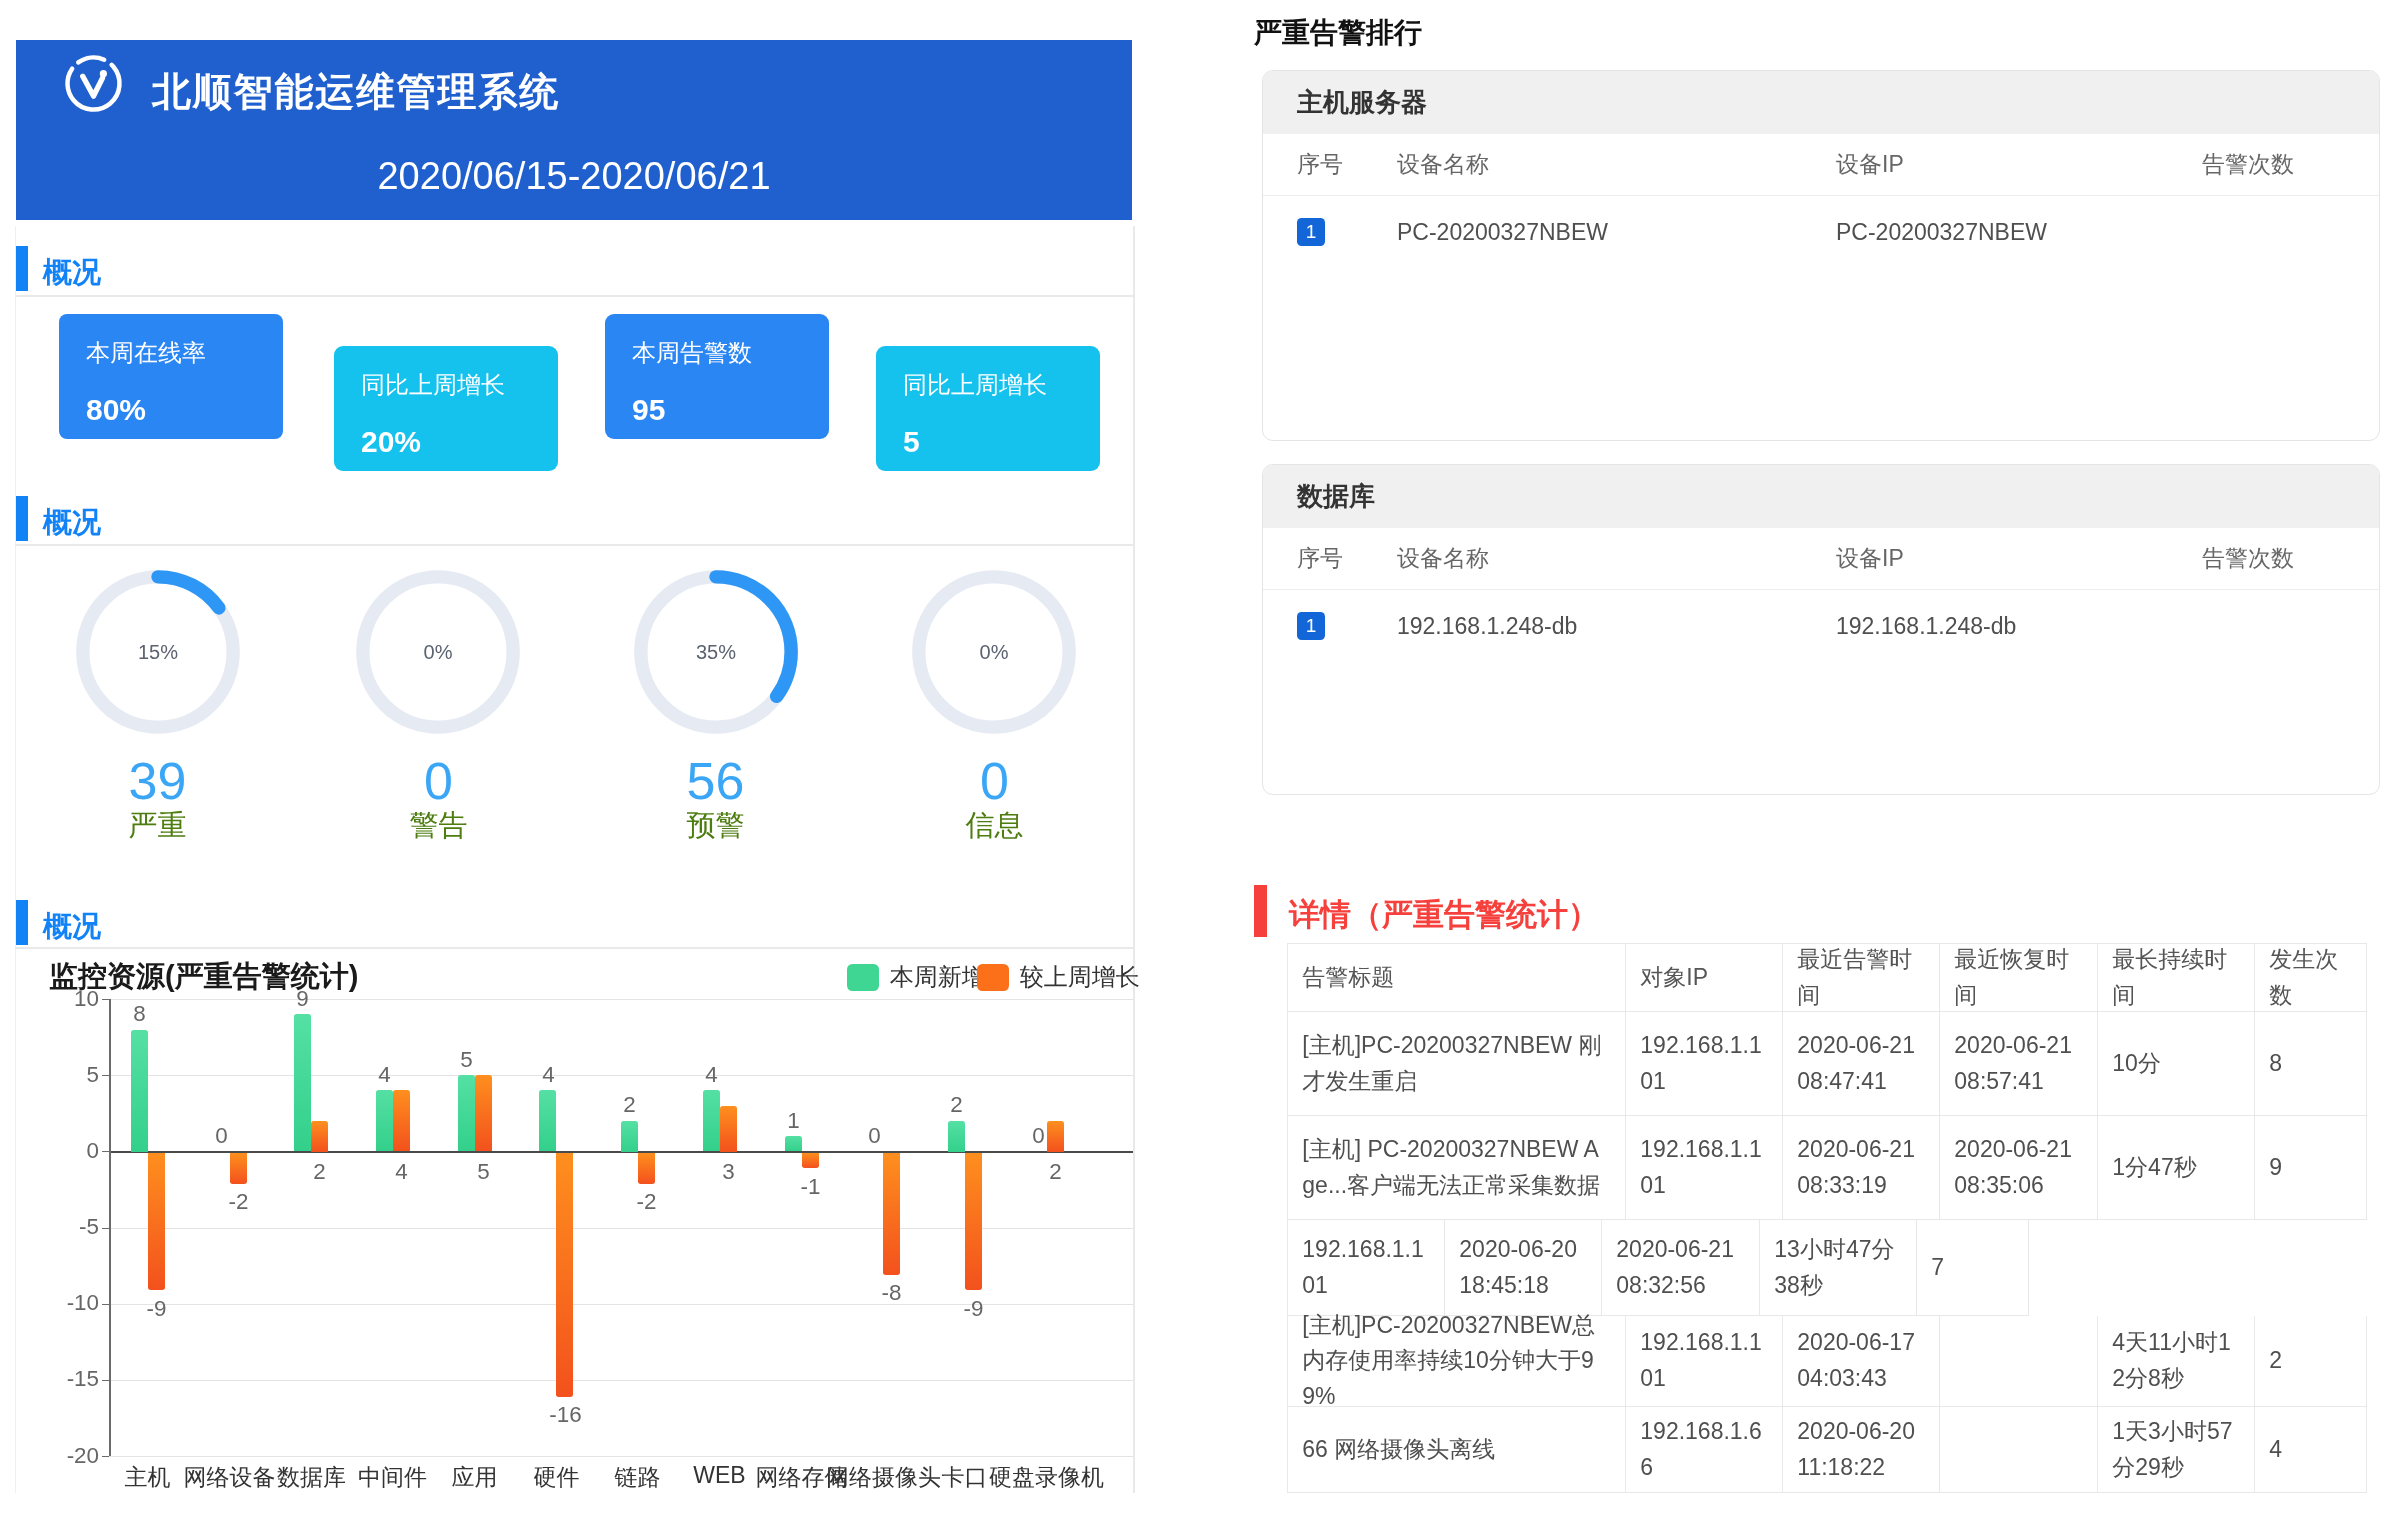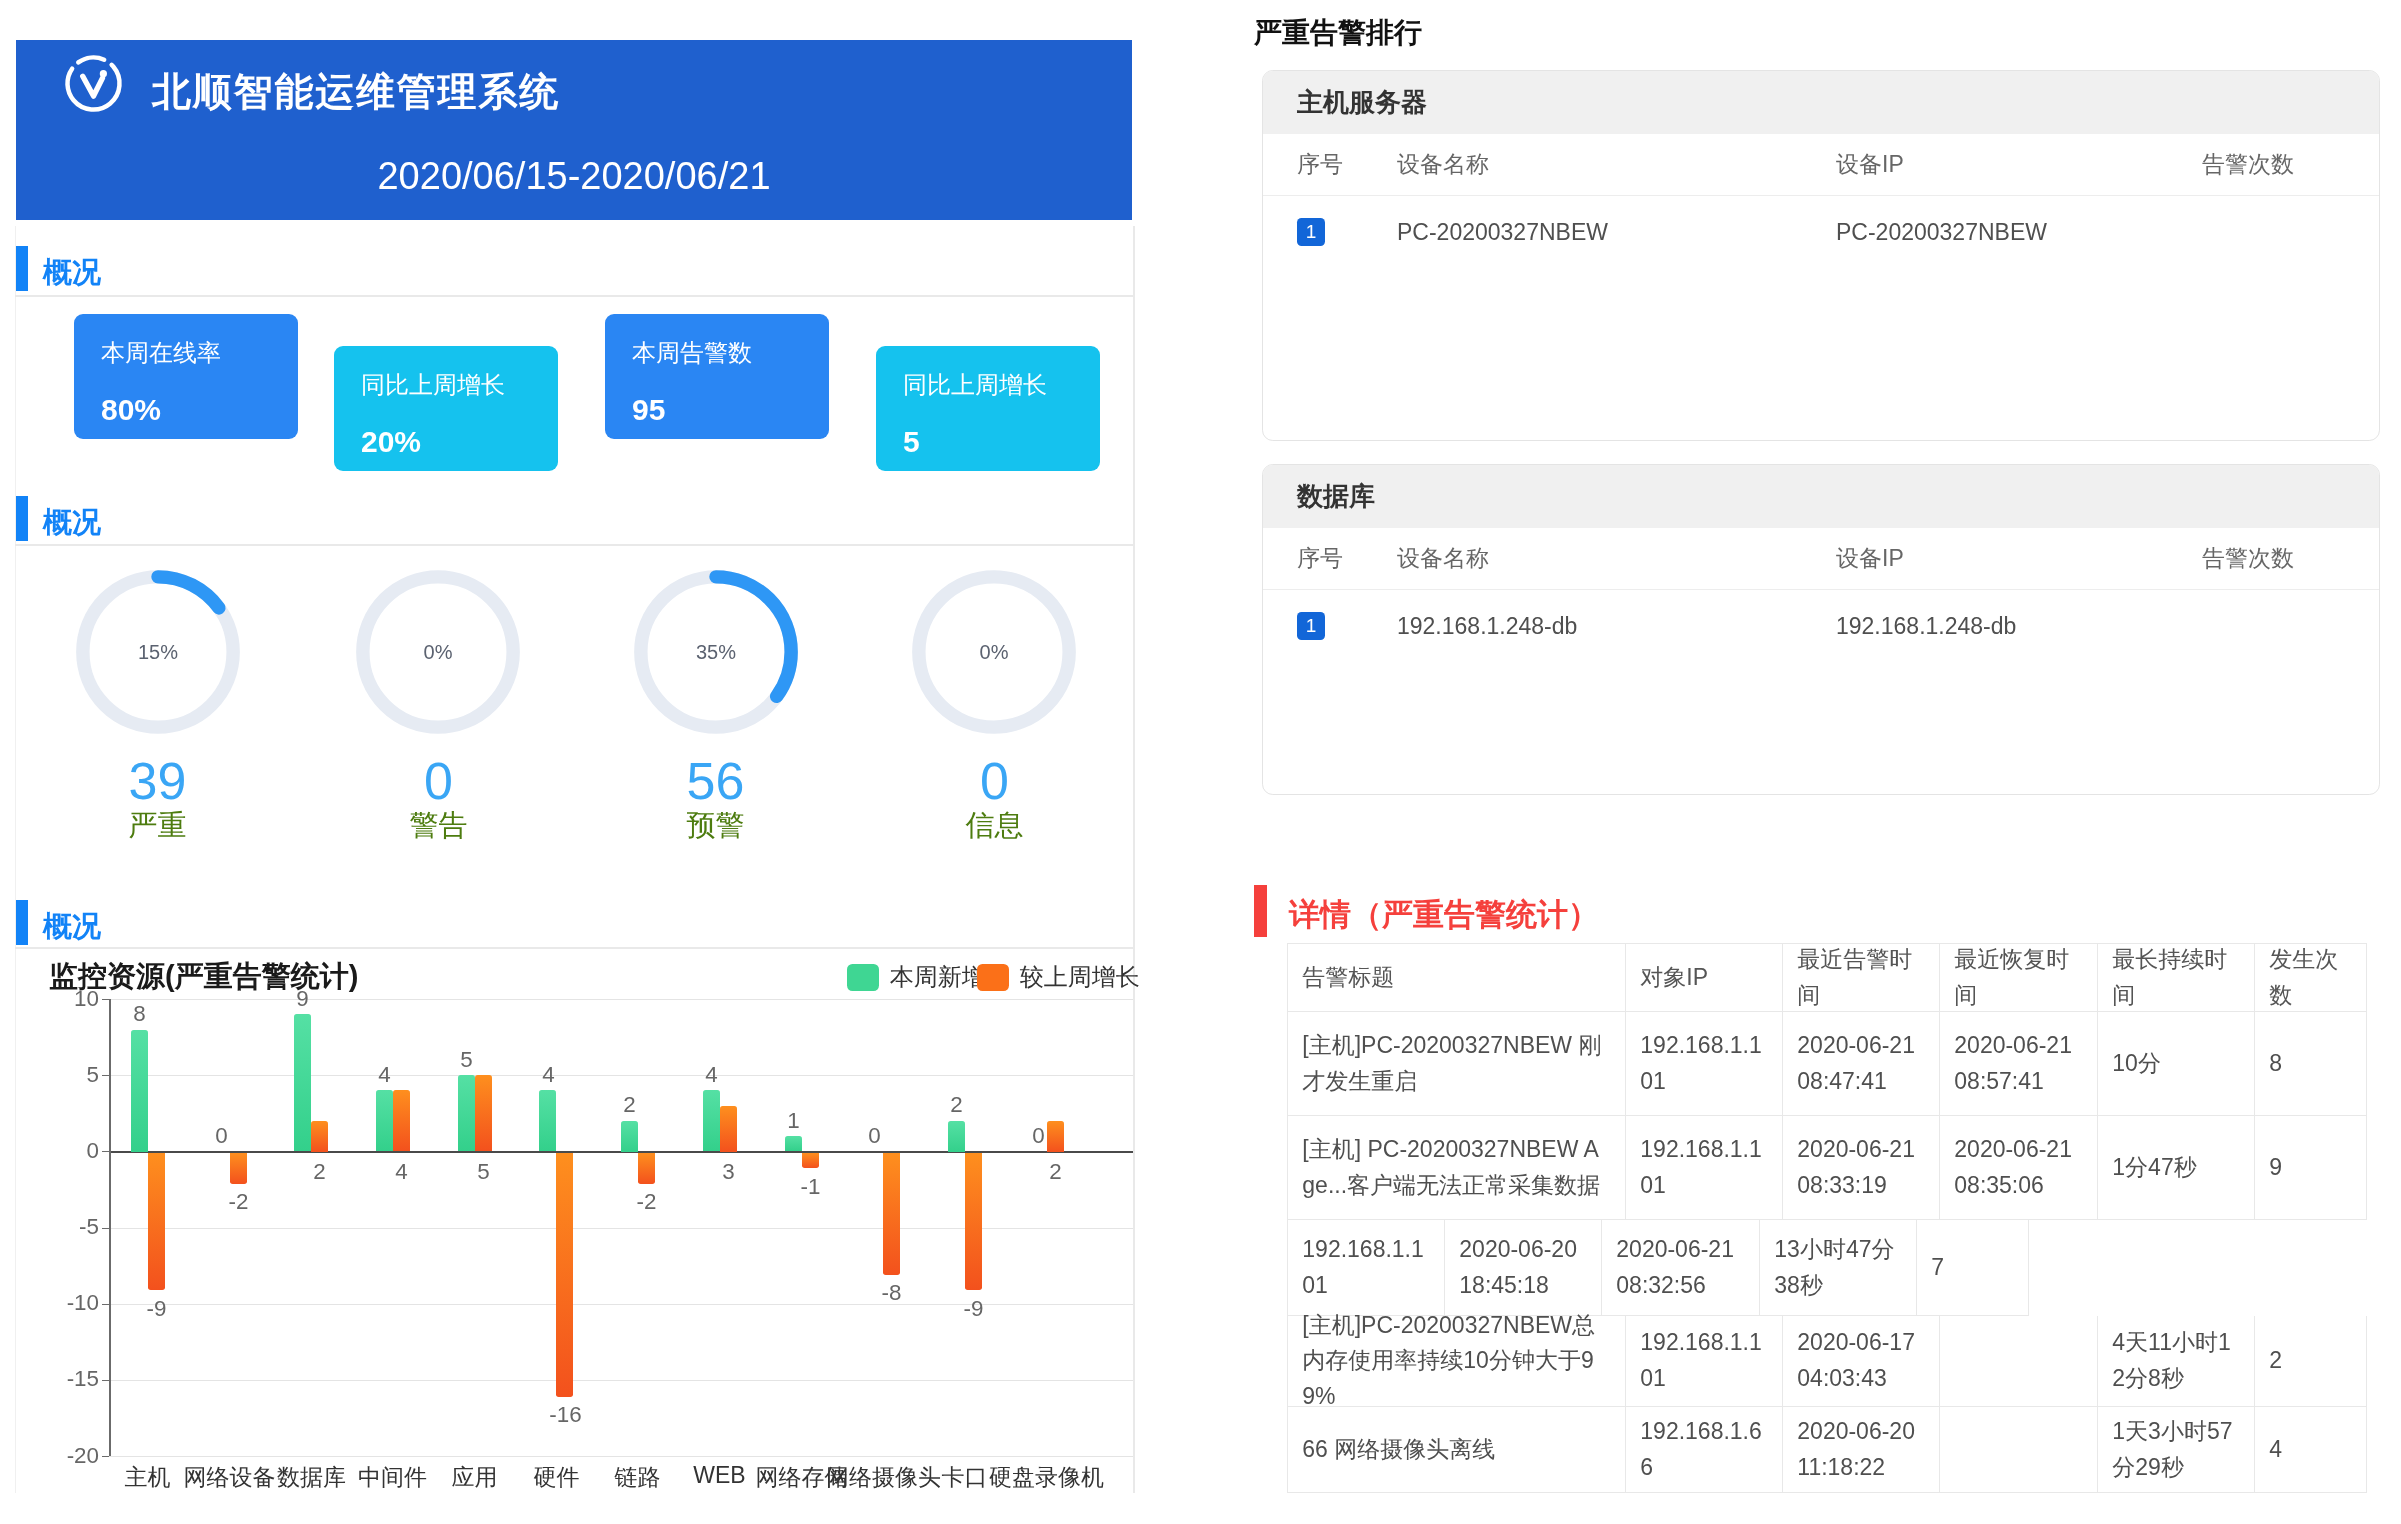--- a/index.html
+++ b/index.html
@@ -88,21 +88,21 @@
     <div id="banner-report" class="abs">周报</div>
   </div>
 
   <div class="abs" style="left:15.2px;top:226px;width:0.9px;height:1267px;background:#f0f0f0;"></div>
   <div class="abs v-divider" style="left:1133px;top:226px;height:1267px;"></div>
 
   <div class="abs sec-bar" style="left:16px;top:246px;"></div>
   <div class="abs sec-title" style="left:43px;top:253px;">概况</div>
   <div class="abs sec-underline" style="top:295px;"></div>
   <div id="cards-host" class="abs" style="left:0;top:0;">
-      <div class="abs stat-card blue" style="left: 74px; top: 314px;">
+      <div class="abs stat-card blue" style="left: 59px; top: 314px; border-radius: 8px;">
         <div class="lbl">本周在线率</div>
         <div class="val">80%</div>
       </div>
       <div class="abs stat-card cyan" style="left: 334px; top: 314px;">
         <div class="lbl">同比上周增长</div>
         <div class="val">20%</div>
       </div>
       <div class="abs stat-card blue" style="left: 605px; top: 314px;">
         <div class="lbl">本周告警数</div>
         <div class="val">95</div>

